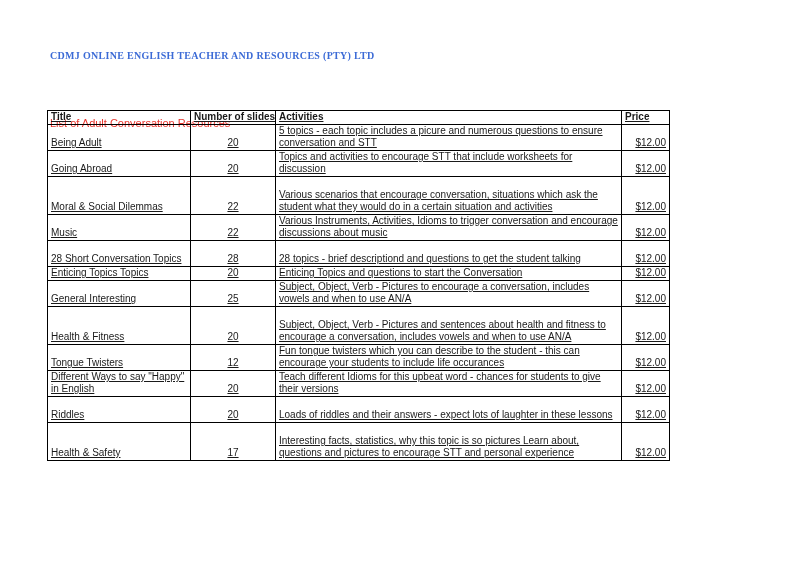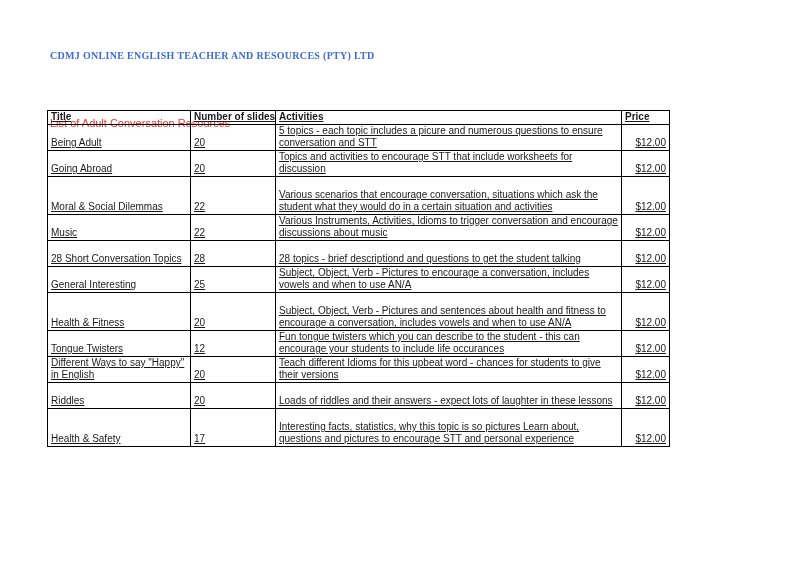--- a/index.html
+++ b/index.html
@@ -66,21 +66,21 @@
     vertical-align: bottom;
     overflow: hidden;
   }
   table.resources th {
     text-align: left;
     font-weight: bold;
     height: 12px;
     white-space: nowrap;
   }
   td.cell-title { text-align: left; }
-  td.cell-slides { }
+  td.cell-slides { text-align: center; }
   td.cell-desc { text-align: left; }
   td.cell-price { text-align: right; }
 </style>
 </head>
 <body style="background: rgb(255, 255, 255);">
 
 <div class="company-title" style="color: rgb(60, 107, 214);">CDMJ ONLINE ENGLISH TEACHER AND RESOURCES (PTY) LTD</div>
 
 <div class="subtitle-row">
   <span class="list-title" style="color: rgb(232, 52, 44);">List of Adult Conversation Resources</span>
@@ -125,20 +125,26 @@
         <td class="cell-slides">22</td>
         <td class="cell-desc">Various Instruments, Activities, Idioms to trigger conversation and encourage discussions about music</td>
         <td class="cell-price">$12.00</td>
       </tr>
       <tr style="height: 26px;">
         <td class="cell-title">28 Short Conversation Topics</td>
         <td class="cell-slides">28</td>
         <td class="cell-desc">28 topics - brief descriptiond and questions to get the student talking</td>
         <td class="cell-price">$12.00</td>
       </tr>
+      <tr style="height: 14px;">
+        <td class="cell-title">Enticing Topics Topics</td>
+        <td class="cell-slides">20</td>
+        <td class="cell-desc">Enticing Topics and questions to start the Conversation</td>
+        <td class="cell-price">$12.00</td>
+      </tr>
       <tr style="height: 26px;">
         <td class="cell-title">General Interesting</td>
         <td class="cell-slides">25</td>
         <td class="cell-desc">Subject, Object, Verb - Pictures to encourage a conversation, includes vowels and when to use AN/A</td>
         <td class="cell-price">$12.00</td>
       </tr>
       <tr style="height: 38px;">
         <td class="cell-title">Health &amp; Fitness</td>
         <td class="cell-slides">20</td>
         <td class="cell-desc">Subject, Object, Verb - Pictures and sentences about health and fitness to encourage a conversation, includes vowels and when to use AN/A</td>

